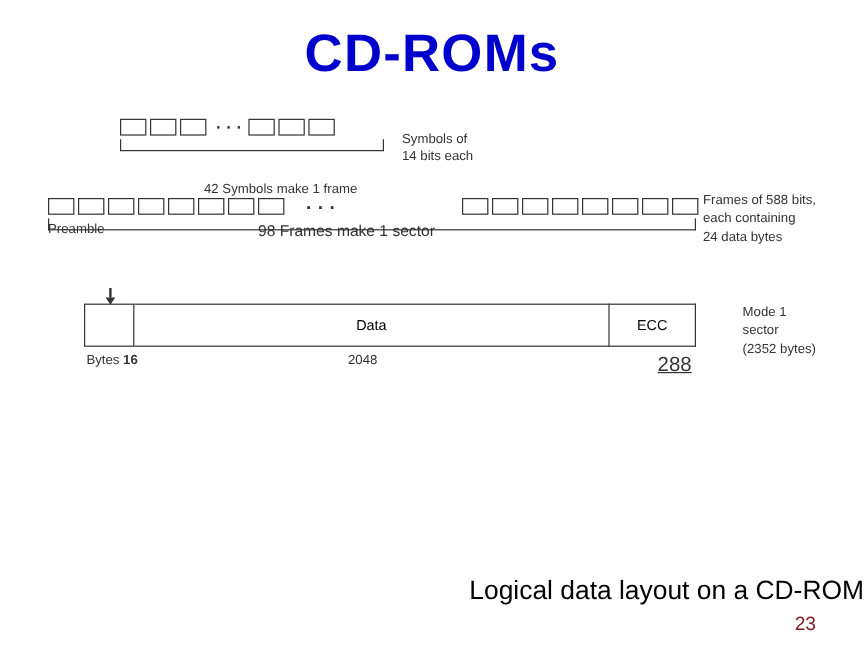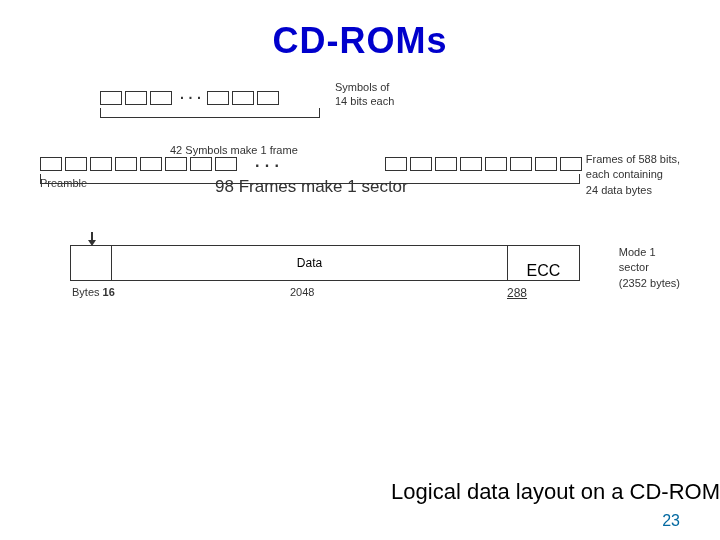--- a/index.html
+++ b/index.html
@@ -12,21 +12,21 @@
       position: relative;
     }
     .slide {
       width: 720px;
       height: 540px;
       position: relative;
       padding: 20px 40px;
     }
     .title {
       text-align: center;
-      font-size: 36px;
+      font-size: 44px;
       font-weight: bold;
       color: #0000cc;
       margin-bottom: 18px;
       letter-spacing: 1px;
     }
     .diagram {
       position: relative;
       width: 640px;
       margin: 0 auto;
       height: 310px;
@@ -63,21 +63,21 @@
       top: 28px;
       left: 60px;
       width: 220px;
       height: 10px;
       border-bottom: 1.5px solid #333;
       border-left: 1.5px solid #333;
       border-right: 1.5px solid #333;
     }
     .label-symbols-of {
       position: absolute;
-      top: 0;
+      top: 21px;
       left: 295px;
       font-size: 11px;
       color: #333;
       line-height: 1.3;
     }
     .label-42symbols {
       position: absolute;
       top: 48px;
       left: 130px;
       font-size: 11px;
@@ -116,21 +116,21 @@
       position: absolute;
       top: 25px;
       left: 0px;
       font-size: 11px;
       color: #333;
     }
     .label-98frames {
       position: absolute;
       top: 25px;
       left: 175px;
-      font-size: 17px;
+      font-size: 13px;
       color: #333;
     }
     .label-frames-of {
       position: absolute;
       top: 0px;
       right: 0px;
       font-size: 11px;
       color: #333;
       text-align: left;
       line-height: 1.4;
@@ -178,43 +178,43 @@
       align-items: center;
       justify-content: center;
       font-size: 12px;
     }
     .sector-ecc {
       width: 72px;
       height: 36px;
       border: 1.5px solid #333;
       border-left: none;
       display: flex;
-      align-items: flex-end;
+      align-items: center;
       justify-content: center;
-      font-size: 16px;
+      font-size: 12px;
     }
     .bytes-16 {
       position: absolute;
       top: 46px;
       left: 32px;
       font-size: 11px;
       color: #333;
     }
     .bytes-2048 {
       position: absolute;
       top: 46px;
       left: 250px;
       font-size: 11px;
       color: #333;
     }
     .bytes-288 {
       position: absolute;
       top: 46px;
-      left: 467px;
-      font-size: 12px;
+      left: 508px;
+      font-size: 17px;
       color: #333;
       text-decoration: underline;
     }
     .label-mode1 {
       position: absolute;
       top: 5px;
       right: 0px;
       font-size: 11px;
       color: #333;
       line-height: 1.4;
@@ -247,21 +247,21 @@
       width: 100%;
       text-align: right;
       font-size: 22px;
       color: #000;
     }
     .page-number {
       position: absolute;
       bottom: 10px;
       right: 40px;
       font-size: 16px;
-      color: #0369a1;
+      color: #7f1d1d;
     }
   </style>
 </head>
 <body>
 
 <div class="slide">
 
   <div class="title">CD-ROMs</div>
 
   <div class="diagram">

